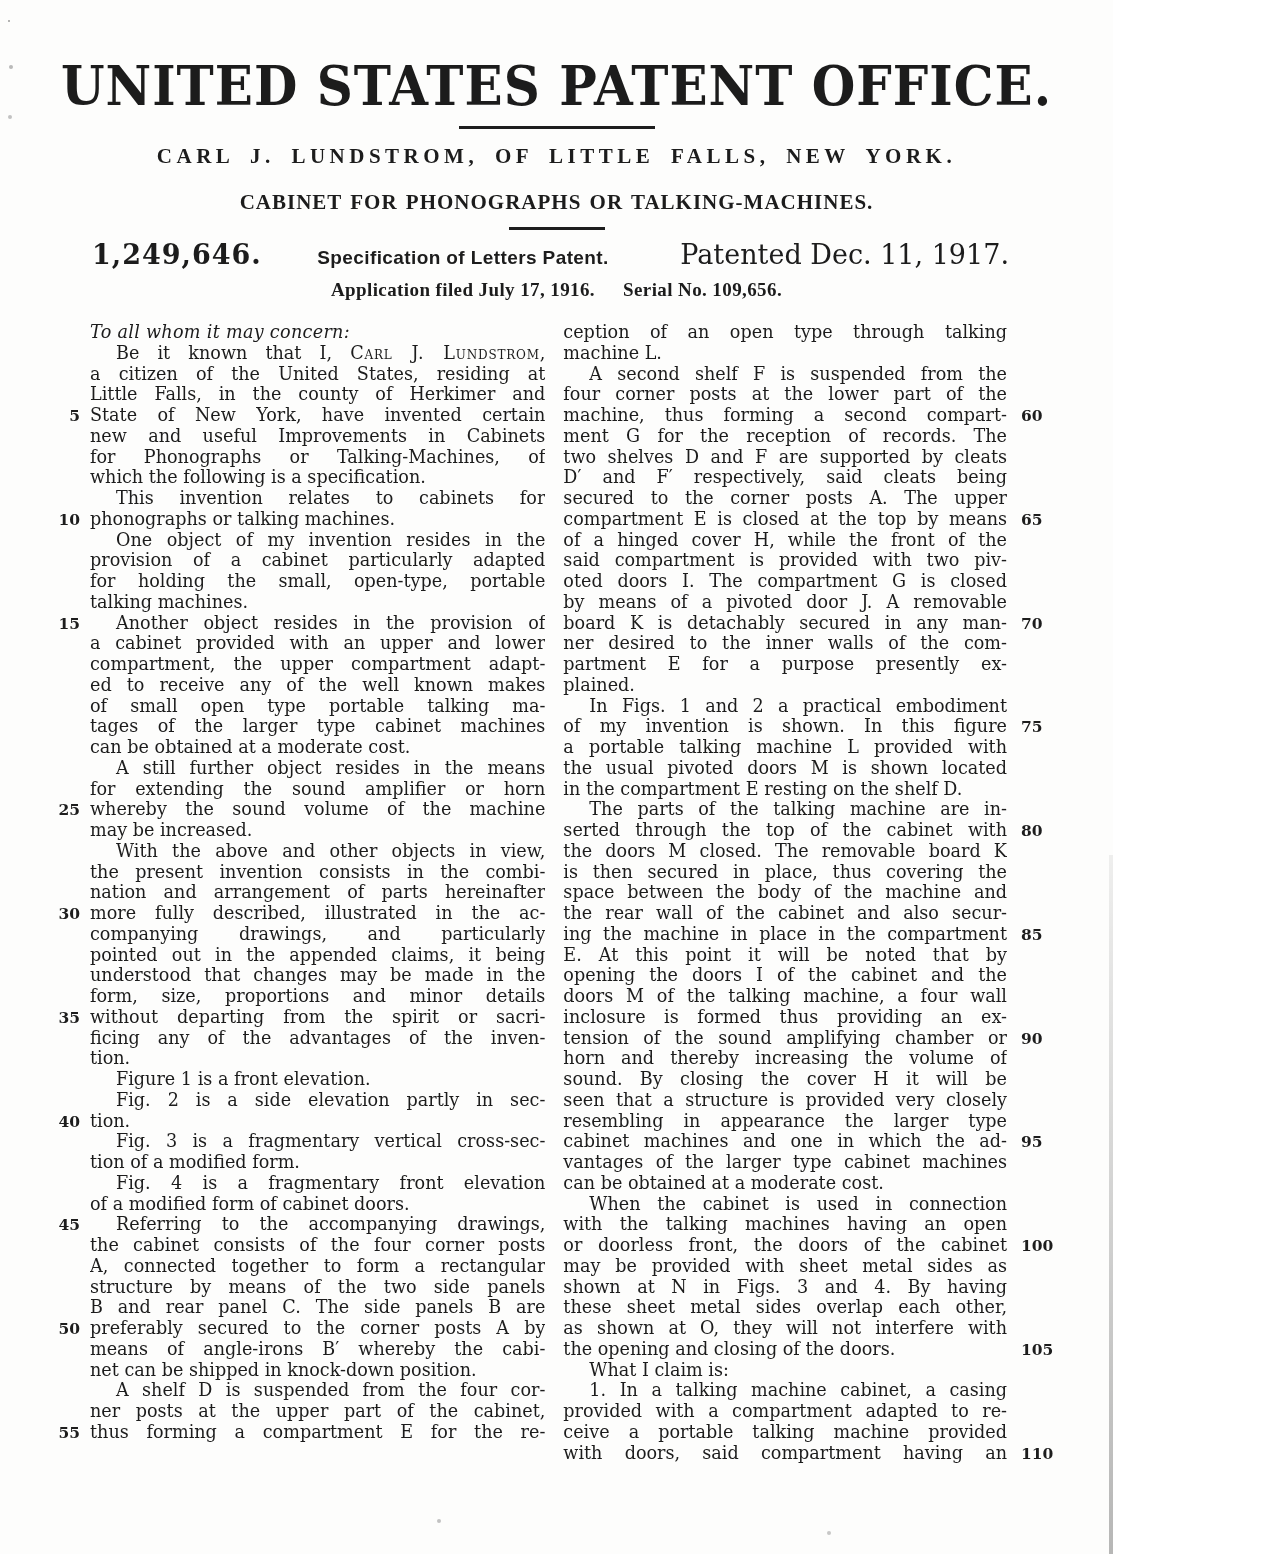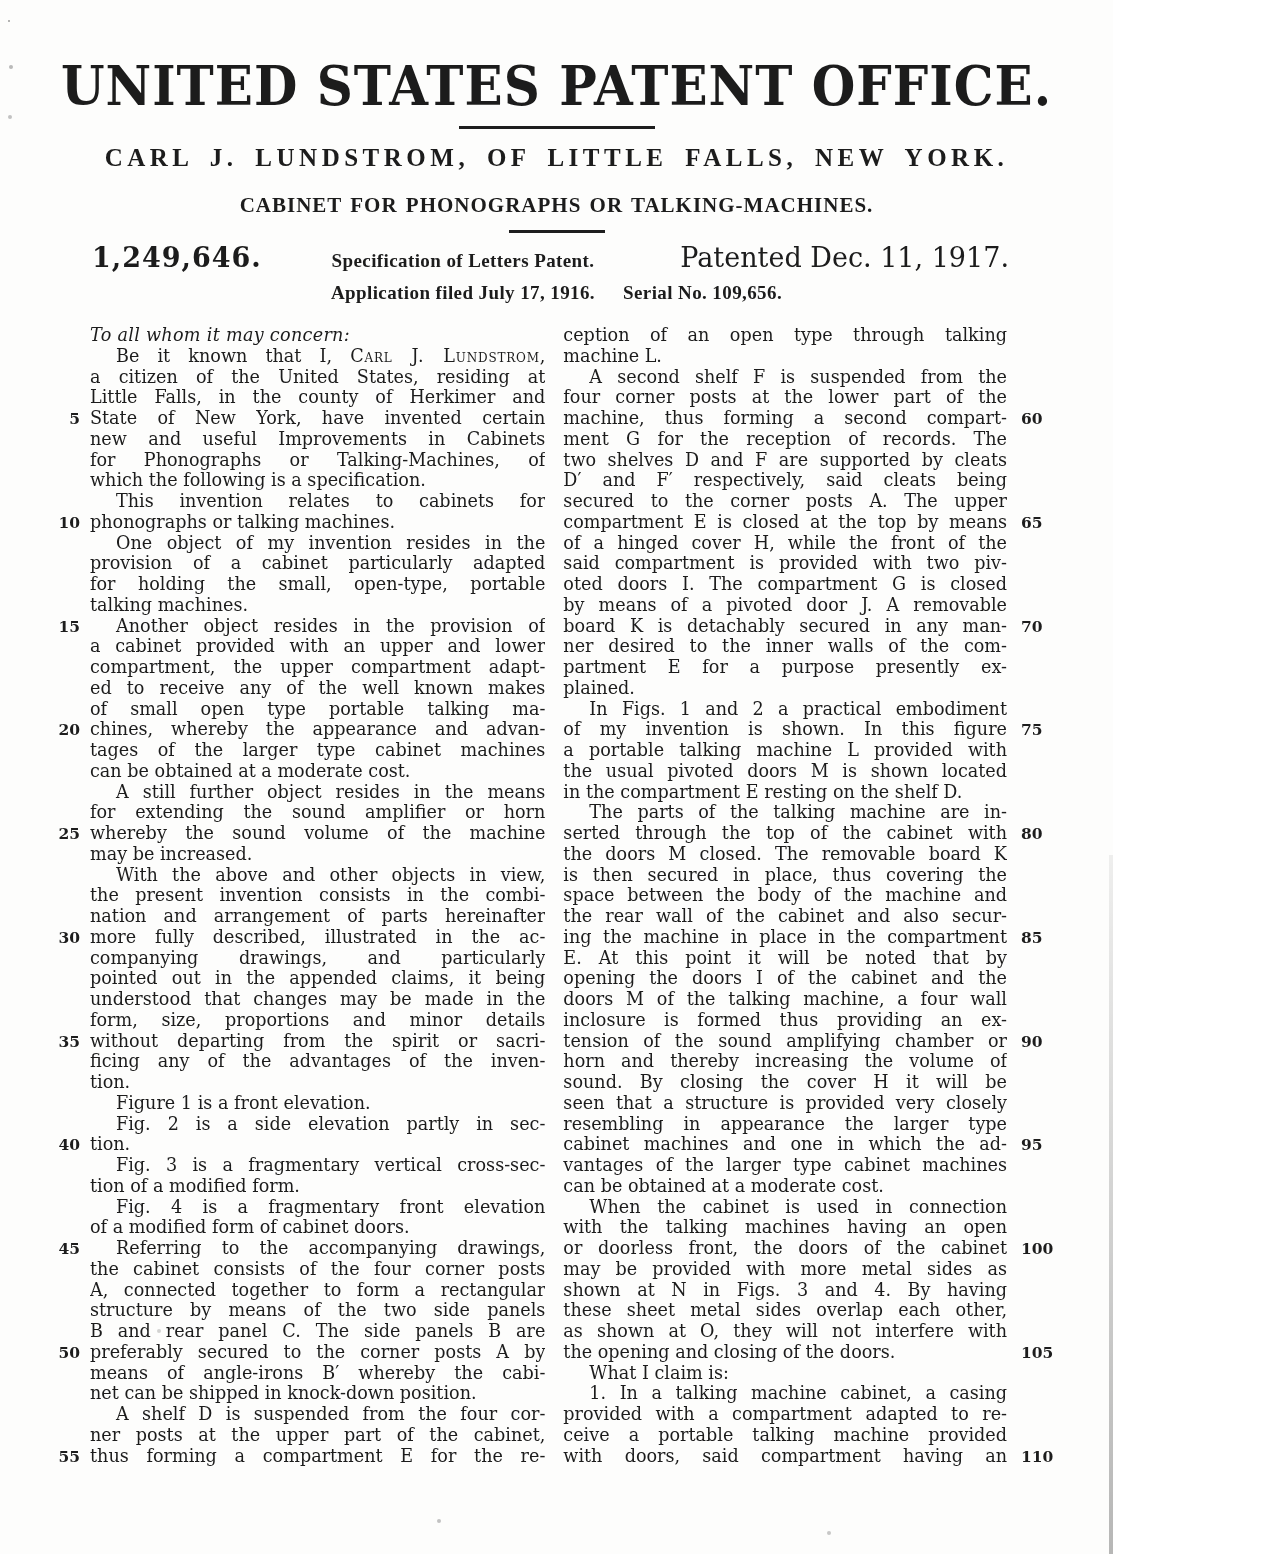--- a/index.html
+++ b/index.html
@@ -17,36 +17,36 @@
     margin:0; line-height:1;
     font-size:50px; font-weight:700; letter-spacing:1px;
     transform:scale(1,1.08); transform-origin:center top;
     white-space:nowrap;
   }
   .rule { background:#1e1e1e; margin-left:auto; margin-right:auto; }
   .rule-1 { width:196px; height:3px; margin-top:16px; margin-bottom:15px; }
   .rule-2 { width:96px; height:3px; margin-top:0; margin-bottom:9px; }
   .inventor-line {
     font-family:"Liberation Serif", serif; font-weight:700;
-    font-size:25px; letter-spacing:4.5px; word-spacing:7px;
+    font-size:21px; letter-spacing:4.5px; word-spacing:7px;
     margin-bottom:21px; white-space:nowrap;
   }
   .invention-title {
     font-family:"Liberation Serif", serif; font-weight:700;
     font-size:21px; letter-spacing:1px; word-spacing:2px;
     margin-bottom:12px; white-space:nowrap;
   }
   .meta-row {
     display:flex; align-items:baseline;
     padding:0 104px 0 92px; margin-top:2px;gap:40px;
   }
   .patent-number { font-size:27px; font-weight:700; letter-spacing:1px; }
   .spec-label {
     flex:1; text-align:center;
-    font-family:Liberation Serif, serif; font-weight:700;
+    font-family:Liberation Sans, sans-serif; font-weight:700;
     font-size:19px; letter-spacing:0.4px;
   }
   .patented { font-size:27px; font-weight:400;margin-left:16px; }
   .application {
     text-align:center; margin-top:9px;
     font-family:Liberation Serif, serif; font-weight:700;
     font-size:19px; letter-spacing:0.4px;
   }
   .application .gap { display:inline-block; width:28px; }
   
@@ -188,24 +188,20 @@
         </div>
         <div class="row">
           <span class="num"></span>
           <span class="txt">ed to receive any of the well known makes</span>
         </div>
         <div class="row">
           <span class="num"></span>
           <span class="txt">of small open type portable talking ma-</span>
         </div>
         <div class="row">
-          <span class="num">20</span>
-          <span class="txt">chines, whereby the appearance and advan-</span>
-        </div>
-        <div class="row">
           <span class="num"></span>
           <span class="txt">tages of the larger type cabinet machines</span>
         </div>
         <div class="row">
           <span class="num"></span>
           <span class="txt end">can be obtained at a moderate cost.</span>
         </div>
         <div class="row">
           <span class="num"></span>
           <span class="txt ind">A still further object resides in the means</span>
@@ -515,21 +511,21 @@
         <div class="row">
           <span class="num"></span>
           <span class="txt">with the talking machines having an open</span>
         </div>
         <div class="row">
           <span class="num">100</span>
           <span class="txt">or doorless front, the doors of the cabinet</span>
         </div>
         <div class="row">
           <span class="num"></span>
-          <span class="txt">may be provided with more metal sides as</span>
+          <span class="txt">may be provided with sheet metal sides as</span>
         </div>
         <div class="row">
           <span class="num"></span>
           <span class="txt">shown at N in Figs. 3 and 4. By having</span>
         </div>
         <div class="row">
           <span class="num"></span>
           <span class="txt">these sheet metal sides overlap each other,</span>
         </div>
         <div class="row">

